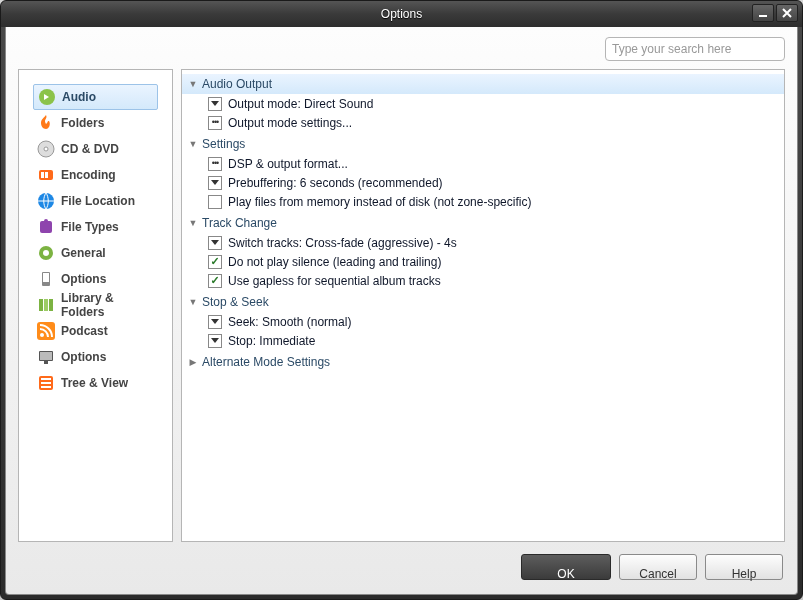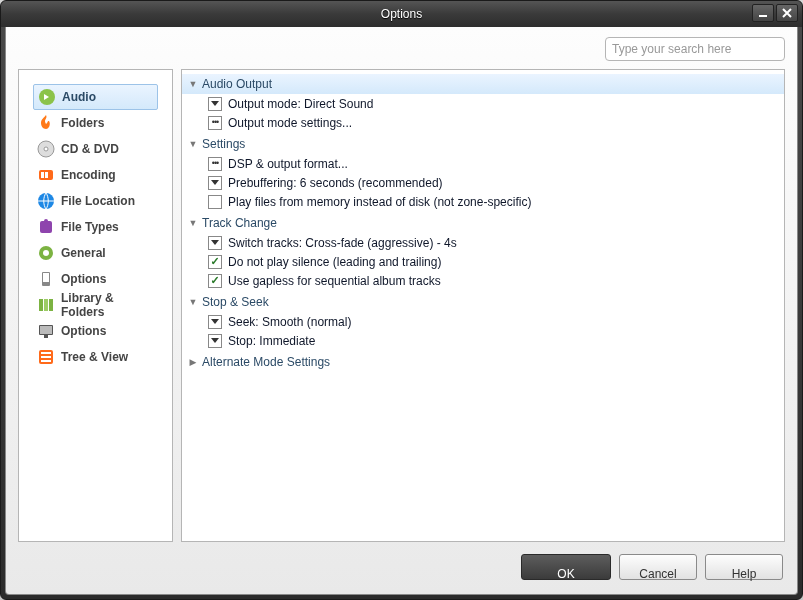--- a/index.html
+++ b/index.html
@@ -125,20 +125,28 @@
         <div class="sb-item">
           <svg class="sb-icon" viewBox="0 0 18 18">
               <rect x="2" y="3" width="4" height="12" fill="#7cb342"></rect>
               <rect x="7" y="3" width="4" height="12" fill="#9ccc65"></rect>
               <rect x="12" y="3" width="4" height="12" fill="#7cb342"></rect>
             </svg>
           <span class="label">Library &amp; Folders</span>
         </div>
         <div class="sb-item">
           <svg class="sb-icon" viewBox="0 0 18 18">
+              <rect width="18" height="18" rx="3" fill="#ff8c1a"></rect>
+              <circle cx="5" cy="13" r="2" fill="#fff"></circle>
+              <path d="M3 7a8 8 0 018 8M3 3a12 12 0 0112 12" stroke="#fff" stroke-width="2" fill="none"></path>
+            </svg>
+          <span class="label">Podcast</span>
+        </div>
+        <div class="sb-item">
+          <svg class="sb-icon" viewBox="0 0 18 18">
               <rect x="2" y="3" width="14" height="10" rx="1" fill="#555"></rect>
               <rect x="3" y="4" width="12" height="8" fill="#bbb"></rect>
               <rect x="7" y="13" width="4" height="3" fill="#555"></rect>
             </svg>
           <span class="label">Options</span>
         </div>
         <div class="sb-item">
           <svg class="sb-icon" viewBox="0 0 18 18">
               <rect x="2" y="2" width="14" height="14" rx="2" fill="#ff6a1a"></rect>
               <rect x="4" y="4" width="10" height="2" fill="#fff"></rect>

